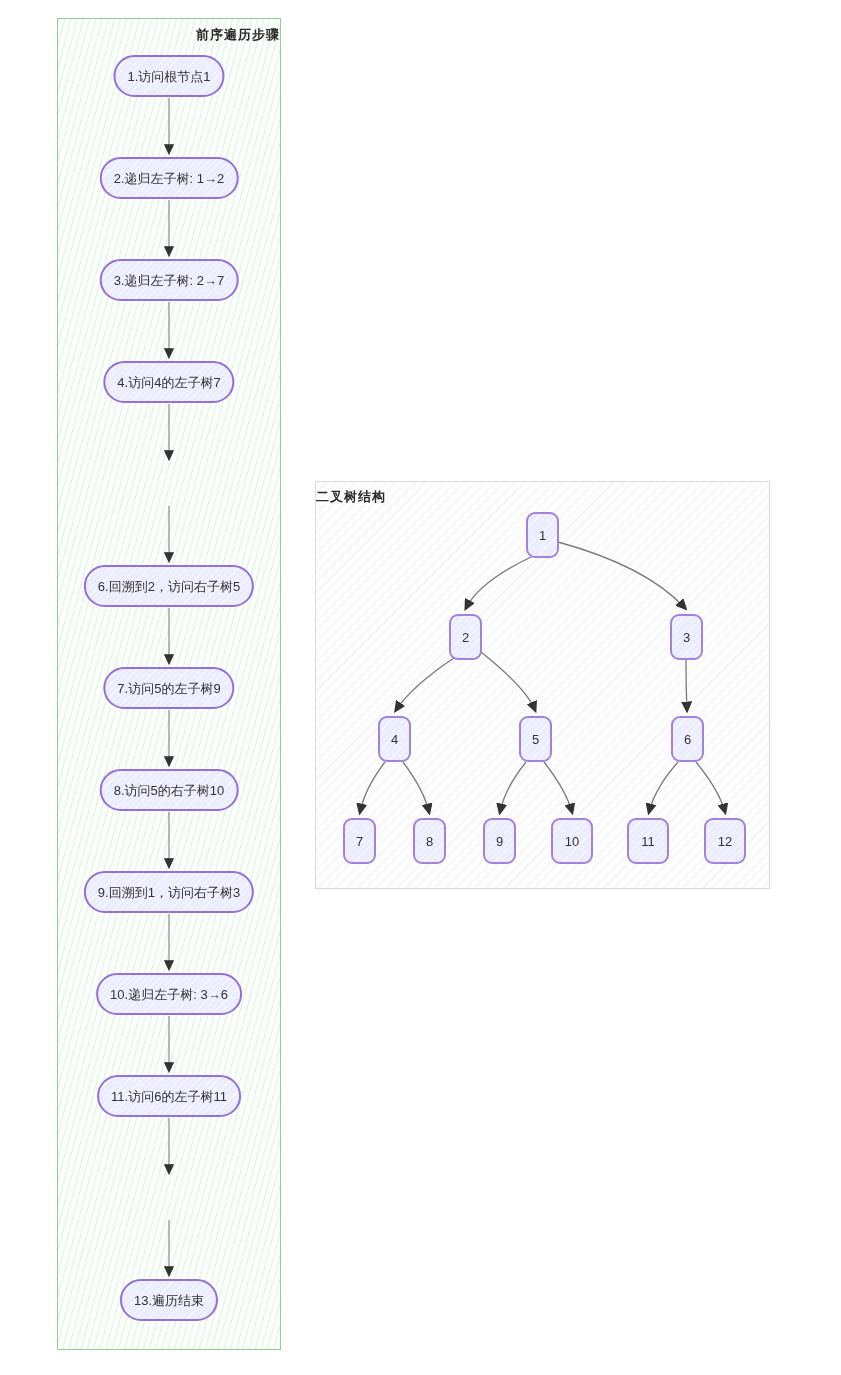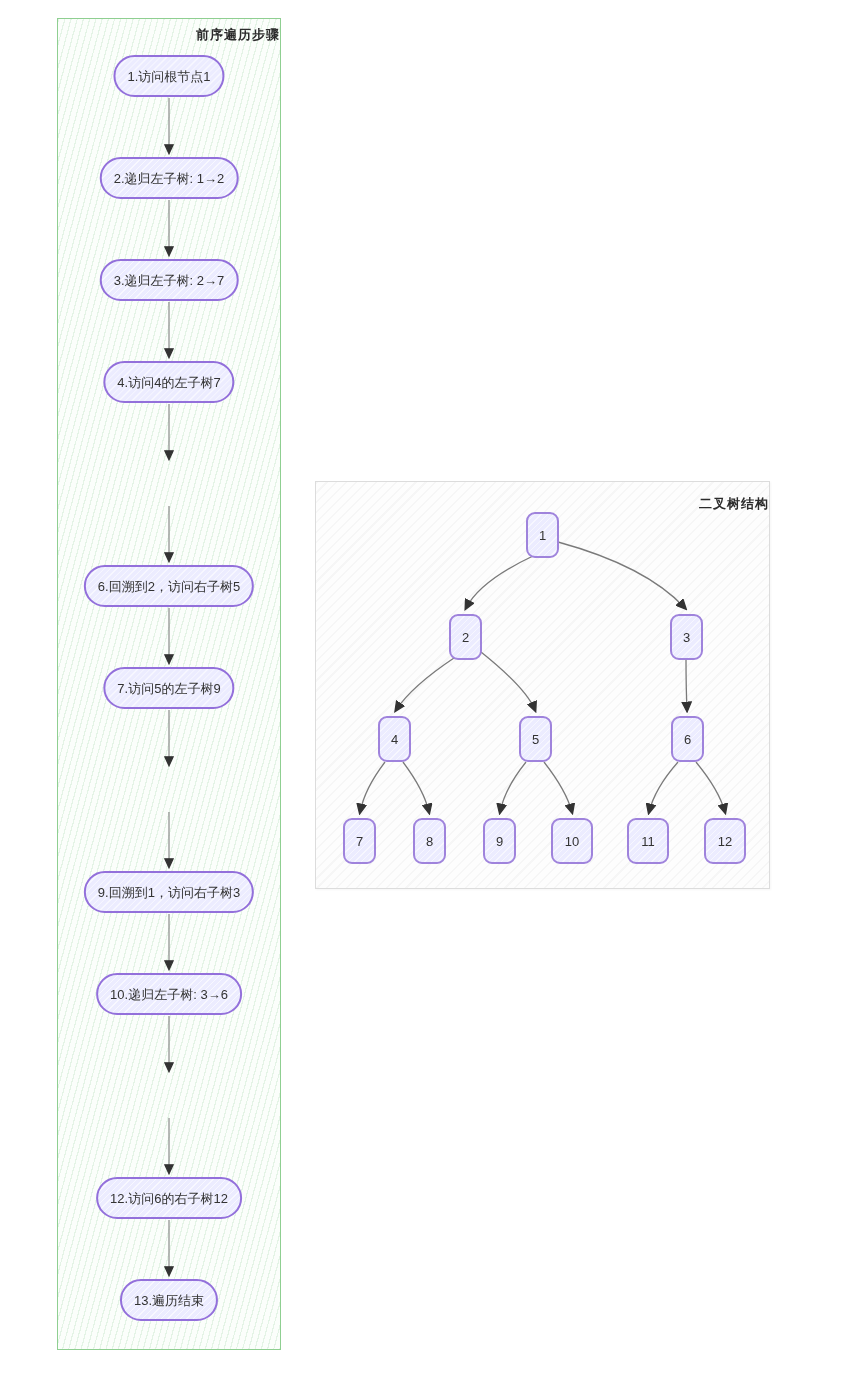--- a/index.html
+++ b/index.html
@@ -48,23 +48,22 @@
     left: 315px; top: 481px; width: 455px; height: 408px;
     border: 1px solid #dcdcdc;
     background-color: #fdfdfd;
     background-image: repeating-linear-gradient(135deg,
       rgba(0,0,0,0.028) 0px, rgba(0,0,0,0.028) 1.5px,
       transparent 1.5px, transparent 7px);
     box-shadow: 1px 1px 2px rgba(0,0,0,0.04);
   }
   .tree-title {
     position: absolute; top: 6px; left: 0; width: 100%;
-    text-align: right; font-size: 13px; font-weight: bold; color: #2b2b2b;
+    text-align: left; font-size: 13px; font-weight: bold; color: #2b2b2b;
     letter-spacing: 1px;
-    margin-top: 7px;
   }
   .tree-node {
     position: absolute;
     background-color: #ececff;
     background-image: repeating-linear-gradient(135deg,
       rgba(255,255,255,0.6) 0px, rgba(255,255,255,0.6) 1px,
       transparent 1px, transparent 4.5px);
     border: 2px solid #9f83dc;
     border-radius: 9px;
     display: flex; align-items: center; justify-content: center;
@@ -102,23 +101,24 @@
         <path d="M111,1201 L111,1255" marker-end="url(#fa)"></path>
       </g>
     </svg>
 
     <div class="flow-step" style="top:36px">1.访问根节点1</div>
     <div class="flow-step" style="top:138px">2.递归左子树: 1→2</div>
     <div class="flow-step" style="top:240px">3.递归左子树: 2→7</div>
     <div class="flow-step" style="top:342px">4.访问4的左子树7</div>
     <div class="flow-step" style="top:546px">6.回溯到2，访问右子树5</div>
     <div class="flow-step" style="top:648px">7.访问5的左子树9</div>
+    <div class="flow-step" style="top:750px">8.访问5的右子树10</div>
     <div class="flow-step" style="top:852px">9.回溯到1，访问右子树3</div>
     <div class="flow-step" style="top:954px">10.递归左子树: 3→6</div>
-    <div class="flow-step" style="top:1158px">12.访问6的右子树12</div>
+    <div class="flow-step" style="top:1056px">11.访问6的左子树11</div>
     <div class="flow-step" style="top:1260px">13.遍历结束</div>
   </div>
 
   <div class="tree-panel">
     <div class="tree-title">二叉树结构</div>
 
     <svg class="tree-edges" width="455" height="408" viewBox="0 0 455 408">
       <defs>
         <marker id="ta" markerWidth="9" markerHeight="8" refX="6.5" refY="4" orient="auto">
           <path d="M0.5,0.5 L8,4 L0.5,7.5 z" fill="#333333" stroke="#333333"></path>

